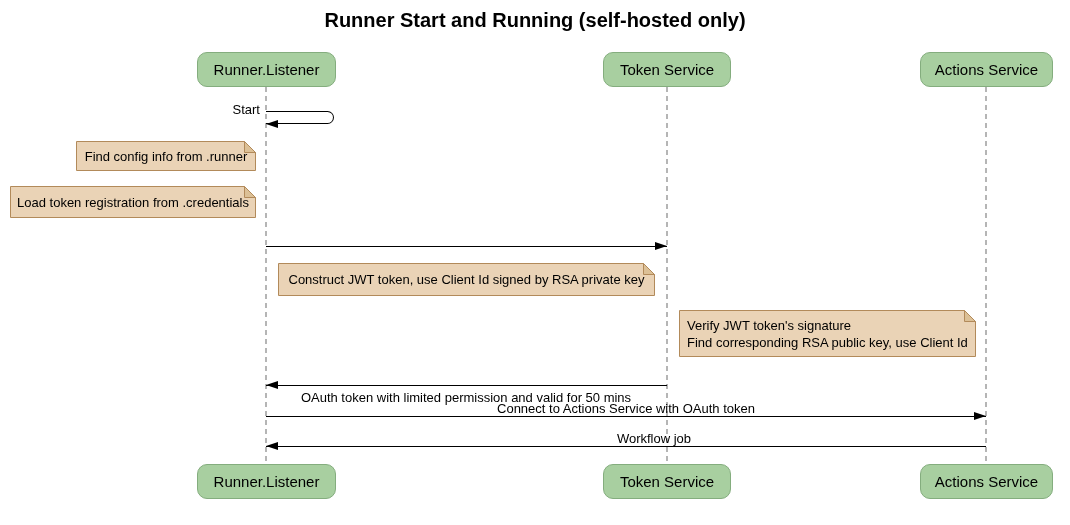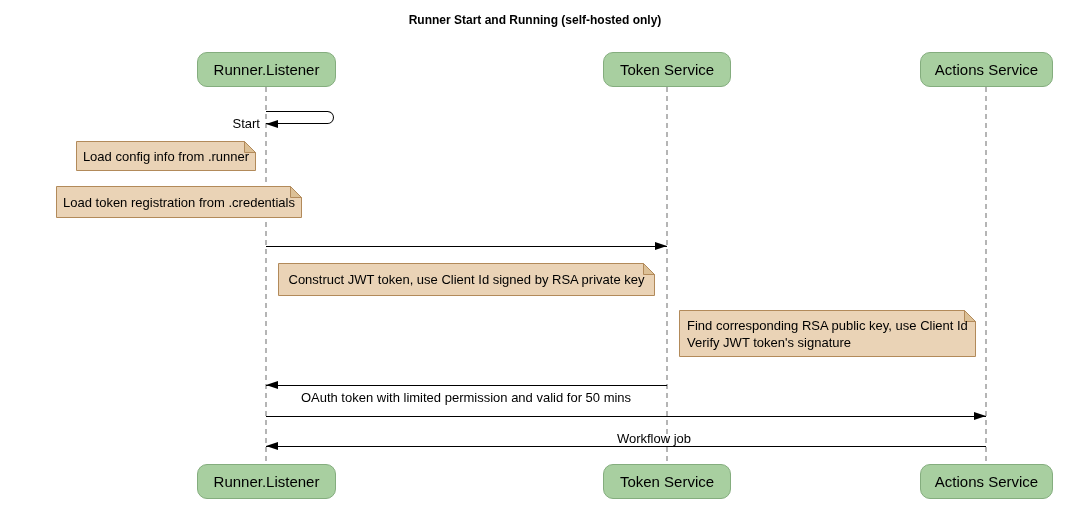--- a/index.html
+++ b/index.html
@@ -15,21 +15,21 @@
   }
   * { margin:0; padding:0; box-sizing:border-box; }
   body { background:#fff; }
   .diagram {
     position:relative; width:1070px; height:525px;
     background:var(--background); color:var(--text);
     font-family:"Liberation Sans", sans-serif; overflow:hidden;
   }
   .title {
     position:absolute; top:11px; left:0; width:100%;
-    text-align:center; font-size:12px; font-weight:bold; line-height:19px;
+    text-align:center; font-size:20px; font-weight:bold; line-height:19px;
   }
   .lifeline {
     position:absolute; top:87px; height:377px; width:1.5px;
     background:repeating-linear-gradient(to bottom,
       var(--lifeline) 0px, var(--lifeline) 5px, transparent 5px, transparent 9px);
   }
   .participant {
     position:absolute; height:35px; border-radius:10px;
     background:var(--participant-fill); border:1px solid var(--participant-border);
     display:flex; align-items:center; justify-content:center;
@@ -45,21 +45,21 @@
     border-top:4.5px solid transparent; border-bottom:4.5px solid transparent;
     border-left:12px solid var(--line);
   }
   .head-left {
     position:absolute; width:0; height:0;
     border-top:4.5px solid transparent; border-bottom:4.5px solid transparent;
     border-right:12px solid var(--line);
   }
   .self-label {
     position:absolute; top:103px; left:200px; width:60px;
-    text-align:right; font-size:13px; line-height:14px; white-space:nowrap;margin-top:14px;
+    text-align:right; font-size:13px; line-height:14px; white-space:nowrap;
   }
   .self-loop {
     position:absolute; left:266px; top:111px; width:68px; height:13px;
     border:1.3px solid var(--line); border-left:none;
     border-radius:0 9px 9px 0;
   }
   .note { position:absolute; }
   .note-shape { position:absolute; left:0; top:0; }
   .note-body { fill:var(--note-fill); stroke:var(--note-border); stroke-width:1; }
   .note-fold-path { fill:var(--note-fold); stroke:var(--note-border); stroke-width:1; }
@@ -96,24 +96,24 @@
 
   <div class="self-label">Start</div>
   <div class="self-loop"></div>
   <div class="head-left" style="left:266px; top:120px;"></div>
 
   <div class="note" style="left:76px; top:141px; width:180px; height:30px;">
     <svg class="note-shape" width="180" height="30">
       <path class="note-body" d="M0.5,0.5 L168.5,0.5 L179.5,11.5 L179.5,29.5 L0.5,29.5 Z"></path>
       <path class="note-fold-path" d="M168.5,0.5 L168.5,11.5 L179.5,11.5 Z"></path>
     </svg>
-    <div class="note-text">Load config info from .runner</div>
+    <div class="note-text">Find config info from .runner</div>
   </div>
 
-  <div class="note" style="left:10px; top:186px; width:246px; height:32px;margin-left:46px;">
+  <div class="note" style="left:10px; top:186px; width:246px; height:32px;">
     <svg class="note-shape" width="246" height="32">
       <path class="note-body" d="M0.5,0.5 L234.5,0.5 L245.5,11.5 L245.5,31.5 L0.5,31.5 Z"></path>
       <path class="note-fold-path" d="M234.5,0.5 L234.5,11.5 L245.5,11.5 Z"></path>
     </svg>
     <div class="note-text">Load token registration from .credentials</div>
   </div>
 
   <div class="msg-line" style="left:266px; top:246px; width:401px;"></div>
   <div class="head-right" style="left:655px; top:242px;"></div>
 
@@ -124,29 +124,30 @@
     </svg>
     <div class="note-text">Construct JWT token, use Client Id signed by RSA private key</div>
   </div>
 
   <div class="note" style="left:679px; top:310px; width:297px; height:47px;">
     <svg class="note-shape" width="297" height="47">
       <path class="note-body" d="M0.5,0.5 L285.5,0.5 L296.5,11.5 L296.5,46.5 L0.5,46.5 Z"></path>
       <path class="note-fold-path" d="M285.5,0.5 L285.5,11.5 L296.5,11.5 Z"></path>
     </svg>
     <div class="note-text left">
+      <span>Verify JWT token's signature</span>
       <span>Find corresponding RSA public key, use Client Id</span>
-      <span>Verify JWT token's signature</span>
     </div>
   </div>
 
   <div class="msg-label" style="left:466px; top:391px;">OAuth token with limited permission and valid for 50 mins</div>
   <div class="msg-line" style="left:266px; top:385px; width:401px;"></div>
   <div class="head-left" style="left:266px; top:381px;"></div>
 
+  <div class="msg-label" style="left:626px; top:402px;">Connect to Actions Service with OAuth token</div>
   <div class="msg-line" style="left:266px; top:416px; width:720px;"></div>
   <div class="head-right" style="left:974px; top:412px;"></div>
 
   <div class="msg-label" style="left:654px; top:432px;">Workflow job</div>
   <div class="msg-line" style="left:266px; top:446px; width:720px;"></div>
   <div class="head-left" style="left:266px; top:442px;"></div>
 
   <div class="participant" style="left:197px; top:464px; width:139px;">
     <span>Runner.Listener</span>
   </div>

